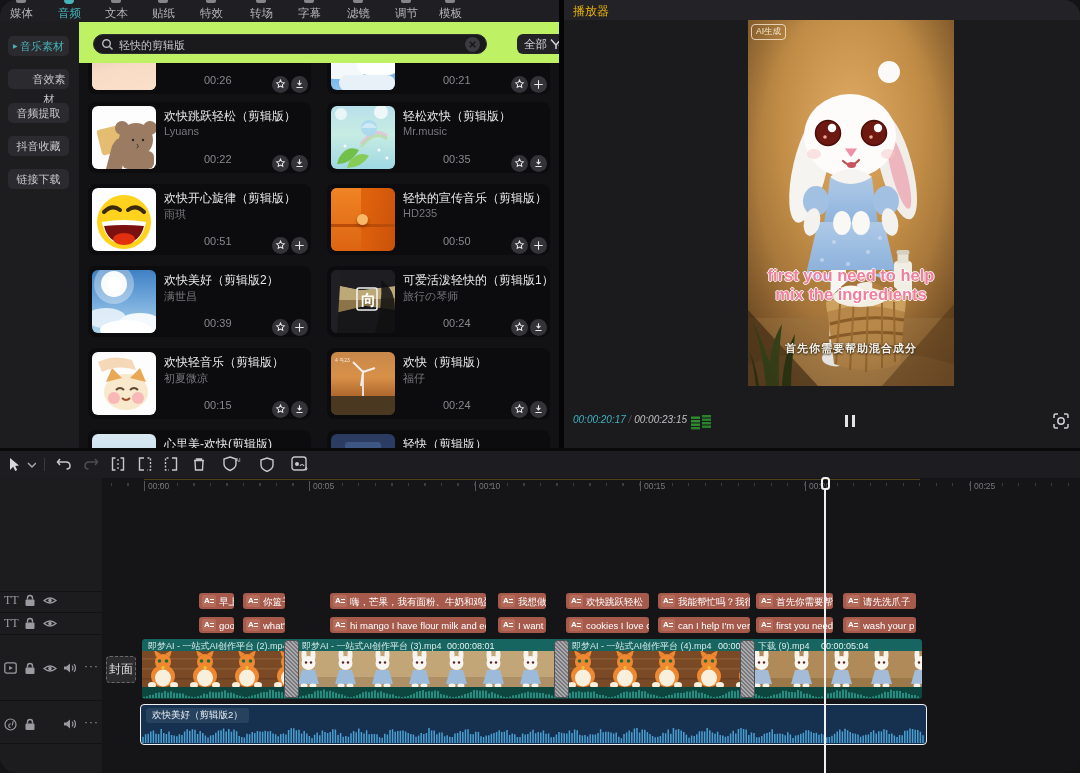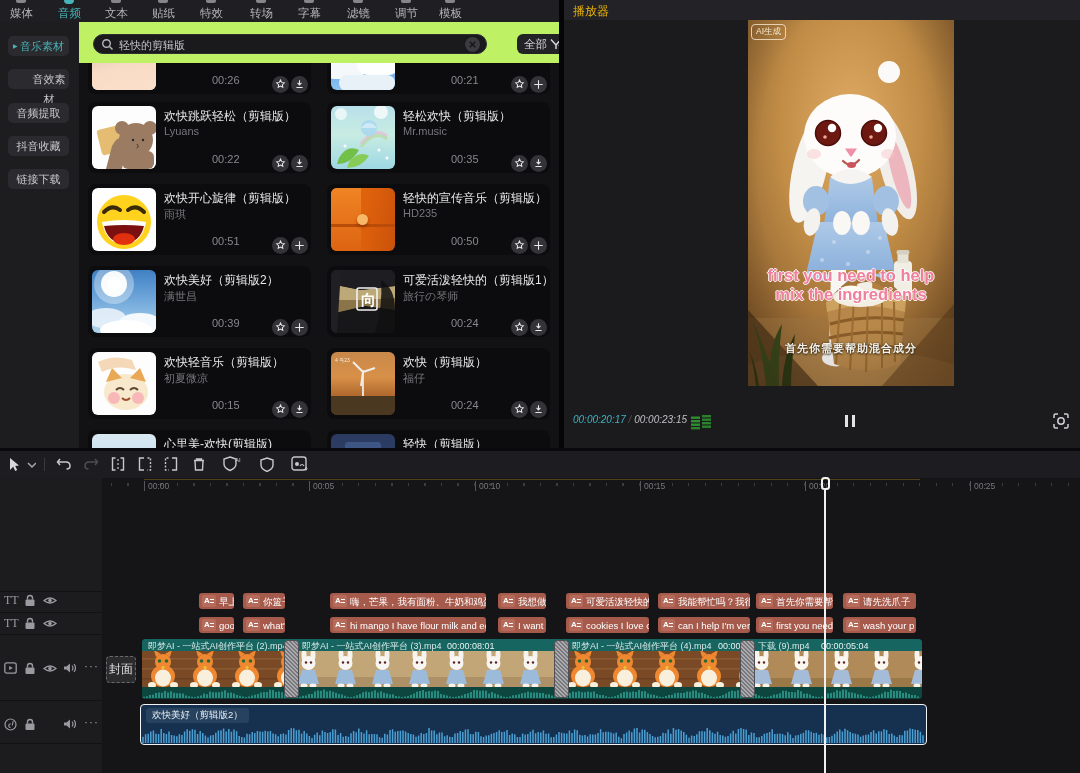--- a/index.html
+++ b/index.html
@@ -1,34 +1,34 @@
 <!DOCTYPE html>
 <html><head>
 <meta charset="utf-8">
 <style>
   html,body{margin:0;padding:0;background:#141416;width:1080px;height:773px;overflow:hidden;}
   *{box-sizing:border-box;font-family:"Liberation Sans",sans-serif;}
   .abs{position:absolute;}
-  #stage{position:relative;width:1080px;height:773px;background:#141416;overflow:hidden;}
+  #stage{position:relative;width:1080px;height:773px;background:#141416;overflow:hidden;border-radius:16px;}
   
   #tabbar{left:0;top:0;width:559px;height:22px;background:#1f1f23;}
   .tab{position:absolute;top:6px;font-size:11.5px;color:#b4b4b8;white-space:nowrap;}
   .tab.sel{color:#46b4b8;}
   .tabicon{position:absolute;top:0;height:3px;width:10px;background:#85858b;border-radius:0 0 2px 2px;}
   .tabicon.sel{background:#46b4b8;}
   #sidebar{left:0;top:22px;width:79px;height:426px;background:#1d1d20;}
   .sbtn{position:absolute;left:8px;width:61px;height:20px;background:#2b2b2f;border-radius:5px;color:#c9c9cd;font-size:11px;text-align:center;line-height:20px;}
   .sbtn.sel{color:#46b4b8;}
   #listpanel{left:79px;top:22px;width:480px;height:426px;background:#121214;overflow:hidden;}
   
   .card{position:absolute;width:223px;height:71px;background:#0c0c0e;border-radius:8px;}
   .thumb{position:absolute;left:4px;top:4px;width:64px;height:63px;border-radius:6px;overflow:hidden;}
   .ct{position:absolute;left:76px;top:6px;font-size:12px;color:#e8e8ea;white-space:nowrap;}
   .ca{position:absolute;left:76px;top:23px;font-size:11px;color:#77777c;white-space:nowrap;}
-  .cd{position:absolute;left:84px;top:51px;font-size:11px;color:#88888d;padding-left:40px;}
+  .cd{position:absolute;left:76px;top:51px;font-size:11px;color:#88888d;padding-left:40px;}
   .cbtn{position:absolute;top:53px;width:17px;height:17px;background:#333338;border-radius:50%;color:#e4e4e6;text-align:center;}
   .b1{right:22px;} .b2{right:3px;}
   #searchcover{left:0;top:0;width:480px;height:41px;background:#bef264;}
   #searchbox{left:14px;top:12px;width:394px;height:20px;background:#1a1a1d;border:1px solid #2e2e32;border-radius:10px;}
   #filterbtn{left:422px;top:12px;width:50px;height:20px;background:#232327;border-radius:6px;margin-left:16px;}
   
   #vdiv{left:559px;top:0;width:5px;height:451px;background:#050506;}
   
   #player{left:564px;top:0;width:516px;height:448px;background:#1b1b1d;}
   #phead{left:0;top:0;width:516px;height:20px;background:#232327;}
@@ -562,21 +562,21 @@
     <div class="tclip" style="left:330px;top:145px;width:156px;">
         <span class="ai">A<i></i></span>
         <span class="tx">嗨，芒果，我有面粉、牛奶和鸡蛋。</span>
       </div>
     <div class="tclip" style="left:498px;top:145px;width:48px;">
         <span class="ai">A<i></i></span>
         <span class="tx">我想做蛋糕</span>
       </div>
     <div class="tclip" style="left:566px;top:145px;width:83px;">
         <span class="ai">A<i></i></span>
-        <span class="tx">可爱活泼轻快的</span>
+        <span class="tx">欢快跳跃轻松</span>
       </div>
     <div class="tclip" style="left:658px;top:145px;width:92px;">
         <span class="ai">A<i></i></span>
         <span class="tx">我能帮忙吗？我很擅</span>
       </div>
     <div class="tclip" style="left:756px;top:145px;width:77px;">
         <span class="ai">A<i></i></span>
         <span class="tx">首先你需要帮助</span>
       </div>
     <div class="tclip" style="left:843px;top:145px;width:73px;">

